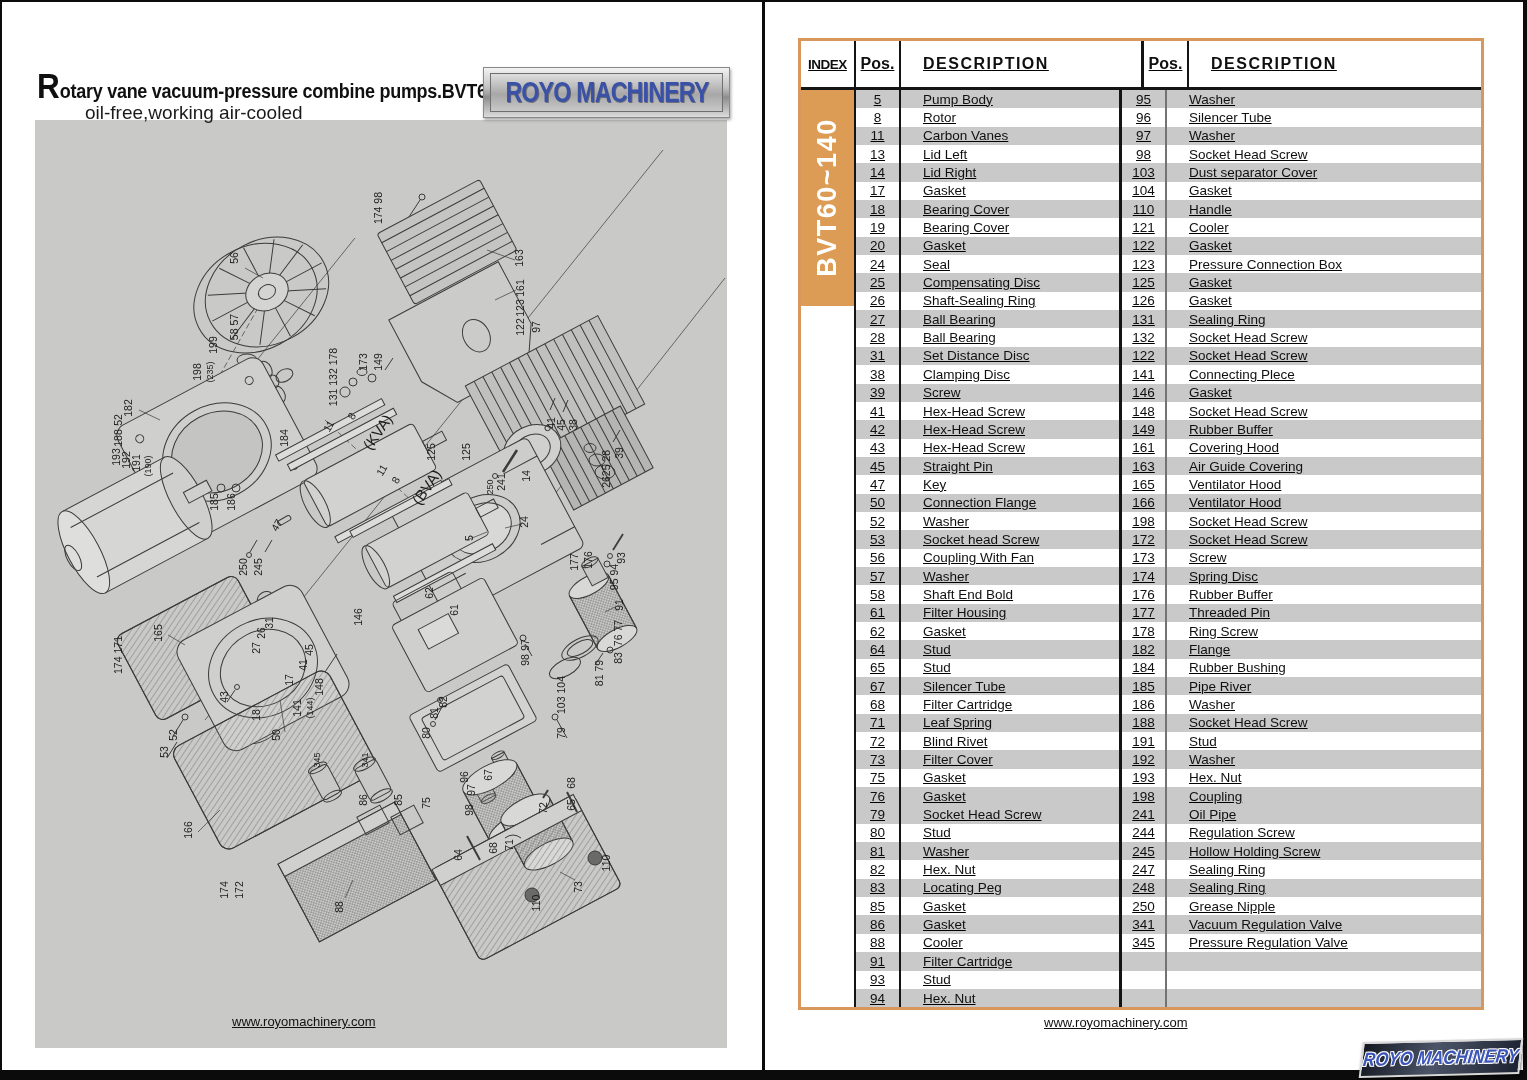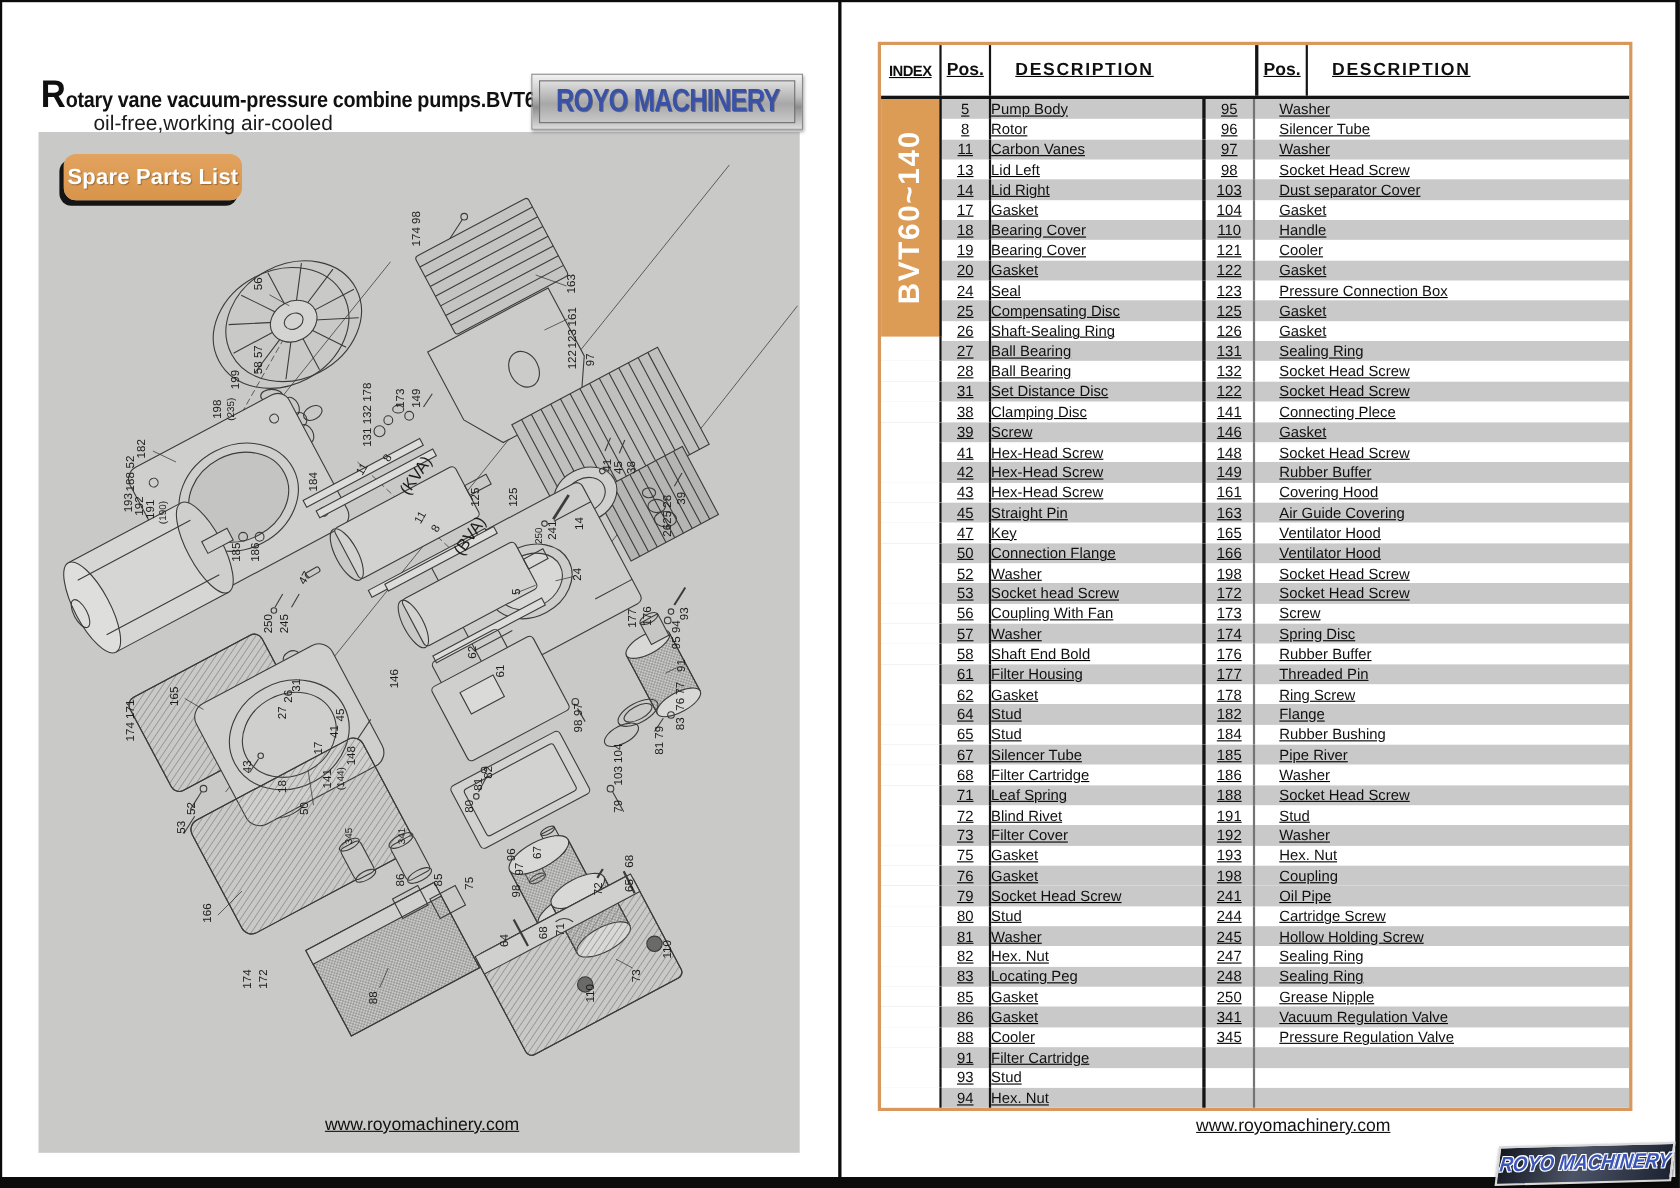--- a/index.html
+++ b/index.html
@@ -24,21 +24,21 @@
   .spare-btn span{color:#fff;font-weight:bold;font-size:20px;letter-spacing:0.2px;
                   text-shadow:1px 1px 1px rgba(90,60,20,0.5);}
   .logo-top{position:absolute;left:481px;top:65px;width:247px;height:51px;z-index:4;box-sizing:border-box;
             background:linear-gradient(180deg,#f2f2f2,#c2c2c2 40%,#8e8e8e 60%,#dcdcdc);
             border:1px solid #8a8a8a;padding:5px 6px;box-shadow:1px 2px 3px rgba(0,0,0,0.35);}
   .logo-top .inner{width:100%;height:100%;box-sizing:border-box;border:1px solid #6f6f6f;
             background:linear-gradient(180deg,#dedede,#a7a7a7 55%,#c8c8c8);
             display:flex;align-items:center;justify-content:center;}
   .logo-top .inner span{font-weight:bold;font-size:29px;color:#3A51A8;white-space:nowrap;
             transform:scaleX(0.8);letter-spacing:-1px;text-shadow:1px 1px 0 rgba(20,20,40,0.45);}
-  .site{position:absolute;font-size:16px;color:#111;text-align:right;z-index:4;}
+  .site{position:absolute;font-size:13px;color:#111;text-align:left;z-index:4;}
   .site span{text-decoration:underline;}
   .site-left{left:230px;top:1012px;width:240px;}
   .site-right{left:279px;top:1013px;width:220px;}
 
   
   .parts-table{position:absolute;left:33px;top:36px;width:686px;height:972px;box-sizing:border-box;
                border:3px solid #D8975B;background:#fff;display:flex;flex-direction:column;text-decoration:underline;}
   .thead{display:flex;height:46px;flex:0 0 auto;border-bottom:3px solid #141414;background:#fff;}
   .th{box-sizing:border-box;display:flex;align-items:center;font-weight:bold;color:#0f0f0f;font-size:16px;}
   .th-index{width:55px;justify-content:center;border-right:2px solid #141414;font-size:13.5px;letter-spacing:-0.5px;}
@@ -46,21 +46,21 @@
   .th-desc1{width:243px;padding-left:22px;border-right:3px solid #141414;letter-spacing:1.5px;}
   .th-pos2{width:45px;justify-content:center;border-right:2px solid #141414;}
   .th-desc2{flex:1;padding-left:22px;letter-spacing:1.5px;}
   .tbody{flex:1;display:flex;flex-direction:column;position:relative;}
   .tr{flex:1;display:flex;min-height:0;}
   .tr.odd{background:#C9C9C9;}
   .td{box-sizing:border-box;display:flex;align-items:center;font-size:13.5px;color:#101010;
       white-space:nowrap;overflow:hidden;}
   .td-index{width:55px;background:#fff;border-right:2px solid #141414;}
   .td-pos1{width:45px;justify-content:center;border-right:2px solid #141414;}
-  .td-desc1{width:195px;border-right:3px solid #141414;}
+  .td-desc1{width:221px;padding-left:22px;border-right:3px solid #141414;}
   .td-pos2{width:45px;justify-content:center;border-right:2px solid #737373;}
   .td-desc2{flex:1;padding-left:22px;}
   .index-block{position:absolute;left:0;top:0;width:53px;height:23.53%;background:#DD9C55;
                border-right:2px solid #141414;z-index:2;display:flex;align-items:center;justify-content:center;}
   .index-block span{transform:rotate(-90deg);white-space:nowrap;color:#ffffff;font-weight:bold;
                font-size:27px;letter-spacing:1.5px;}
 
   .logo-bottom{position:absolute;left:596px;top:1038px;width:160px;height:36px;box-sizing:border-box;z-index:4;
                transform:skewX(-8deg) rotate(-1.5deg);
                background:linear-gradient(100deg,#141821,#4c5568 45%,#1c2230);
@@ -84,23 +84,20 @@
       <span class="dropcap">R</span><span class="rest">otary vane vacuum-pressure combine pumps.BVT60~140</span>
     </div>
     <div class="subtitle">oil-free,working air-cooled</div>
 
     <div class="logo-top">
       <div class="inner">
         <span>ROYO MACHINERY</span>
       </div>
     </div>
 
-    <div class="spare-btn">
-      <span>Spare Parts List</span>
-    </div>
 
     <div class="diagram-area">
       <svg width="692" height="928" viewBox="0 0 692 928">
         <defs>
           <pattern id="hatch" width="5" height="5" patternUnits="userSpaceOnUse" patternTransform="rotate(62)">
             <line x1="0" y1="0" x2="0" y2="5" stroke="#75756f" stroke-width="1"></line>
           </pattern>
           <pattern id="mesh" width="3.5" height="3.5" patternUnits="userSpaceOnUse">
             <path d="M0 0L3.5 3.5M3.5 0L0 3.5" stroke="#7a7a78" stroke-width="0.5"></path>
           </pattern>
@@ -802,21 +799,21 @@
             <div class="td td-pos1">79</div>
             <div class="td td-desc1">Socket Head Screw</div>
             <div class="td td-pos2">241</div>
             <div class="td td-desc2">Oil Pipe</div>
           </div>
           <div class="tr">
             <div class="td td-index"></div>
             <div class="td td-pos1">80</div>
             <div class="td td-desc1">Stud</div>
             <div class="td td-pos2">244</div>
-            <div class="td td-desc2">Cartridge Screw</div>
+            <div class="td td-desc2">Regulation Screw</div>
           </div>
           <div class="tr odd">
             <div class="td td-index"></div>
             <div class="td td-pos1">81</div>
             <div class="td td-desc1">Washer</div>
             <div class="td td-pos2">245</div>
             <div class="td td-desc2">Hollow Holding Screw</div>
           </div>
           <div class="tr">
             <div class="td td-index"></div>

